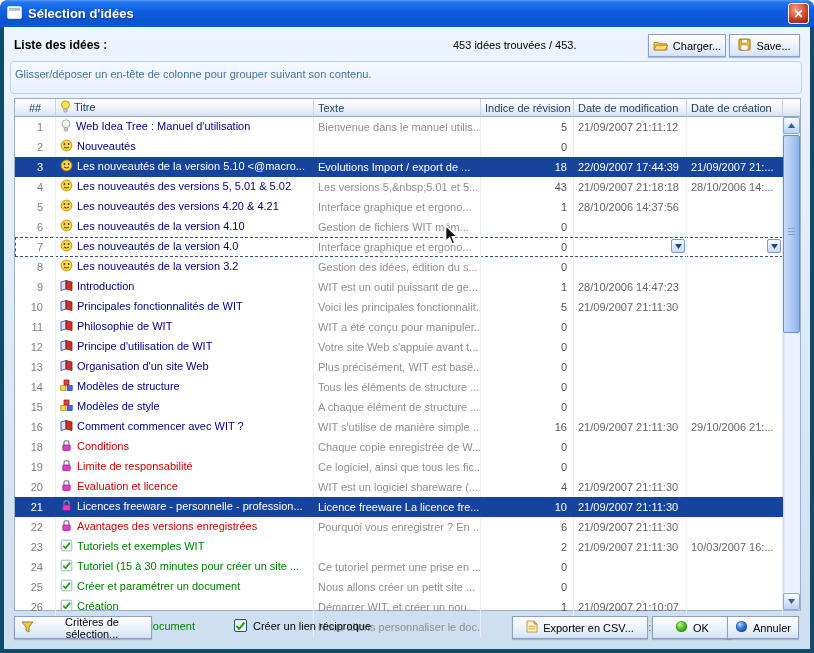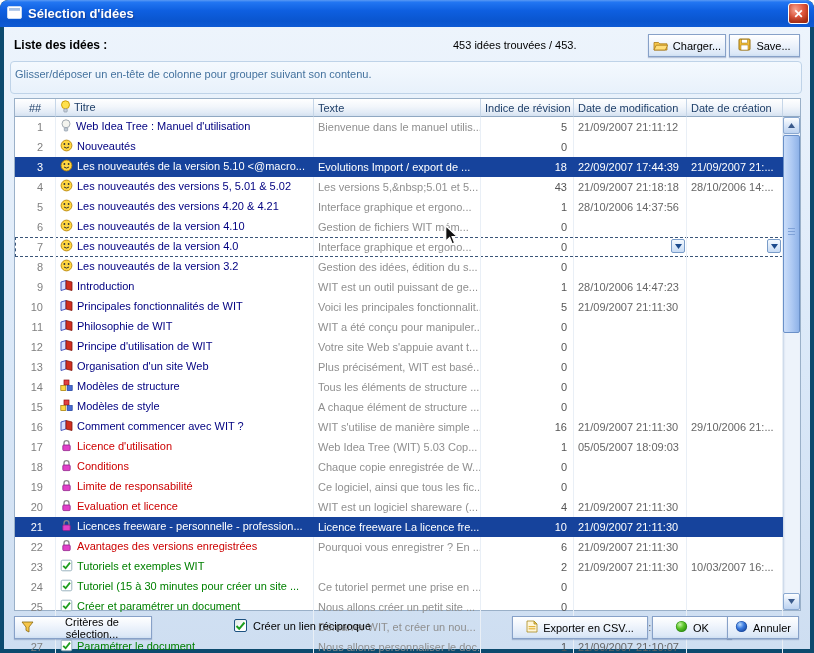--- a/index.html
+++ b/index.html
@@ -350,31 +350,20 @@
               <td class="c-title"><span class="ric"><svg width="13" height="13" viewBox="0 0 13 13">
                     <path d="M1 3 L6 1.5 L6 10 L1 11.5 Z" fill="#D8E0FF" stroke="#2A3AB0" stroke-width="0.8"></path>
                     <path d="M6 1.5 L12 3 L12 11.5 L6 10 Z" fill="#D03020" stroke="#801810" stroke-width="0.8"></path>
                   </svg></span><span class="tt">Comment commencer avec WIT ?</span></td>
               <td class="c-text">WIT s'utilise de manière simple ...</td>
               <td class="c-rev">16</td>
               <td class="c-mod">21/09/2007 21:11:30</td>
               <td class="c-cre">29/10/2006 21:...</td>
             </tr>
             <tr class="g-red">
-              <td class="c-num">17</td>
-              <td class="c-title"><span class="ric"><svg width="13" height="13" viewBox="0 0 13 13">
-                    <path d="M4 6.2 V4.2 a2.5 2.5 0 0 1 5 0 V6.2" fill="none" stroke="#888" stroke-width="1.3"></path>
-                    <rect x="2.8" y="6" width="7.4" height="5.6" rx="1" fill="#E040C8" stroke="#90208C" stroke-width="0.8"></rect>
-                  </svg></span><span class="tt">Licence d'utilisation</span></td>
-              <td class="c-text">Web Idea Tree (WIT) 5.03 Cop...</td>
-              <td class="c-rev">1</td>
-              <td class="c-mod">05/05/2007 18:09:03</td>
-              <td class="c-cre"></td>
-            </tr>
-            <tr class="g-red">
               <td class="c-num">18</td>
               <td class="c-title"><span class="ric"><svg width="13" height="13" viewBox="0 0 13 13">
                     <path d="M4 6.2 V4.2 a2.5 2.5 0 0 1 5 0 V6.2" fill="none" stroke="#888" stroke-width="1.3"></path>
                     <rect x="2.8" y="6" width="7.4" height="5.6" rx="1" fill="#E040C8" stroke="#90208C" stroke-width="0.8"></rect>
                   </svg></span><span class="tt">Conditions</span></td>
               <td class="c-text">Chaque copie enregistrée de W...</td>
               <td class="c-rev">0</td>
               <td class="c-mod"></td>
               <td class="c-cre"></td>
             </tr>

